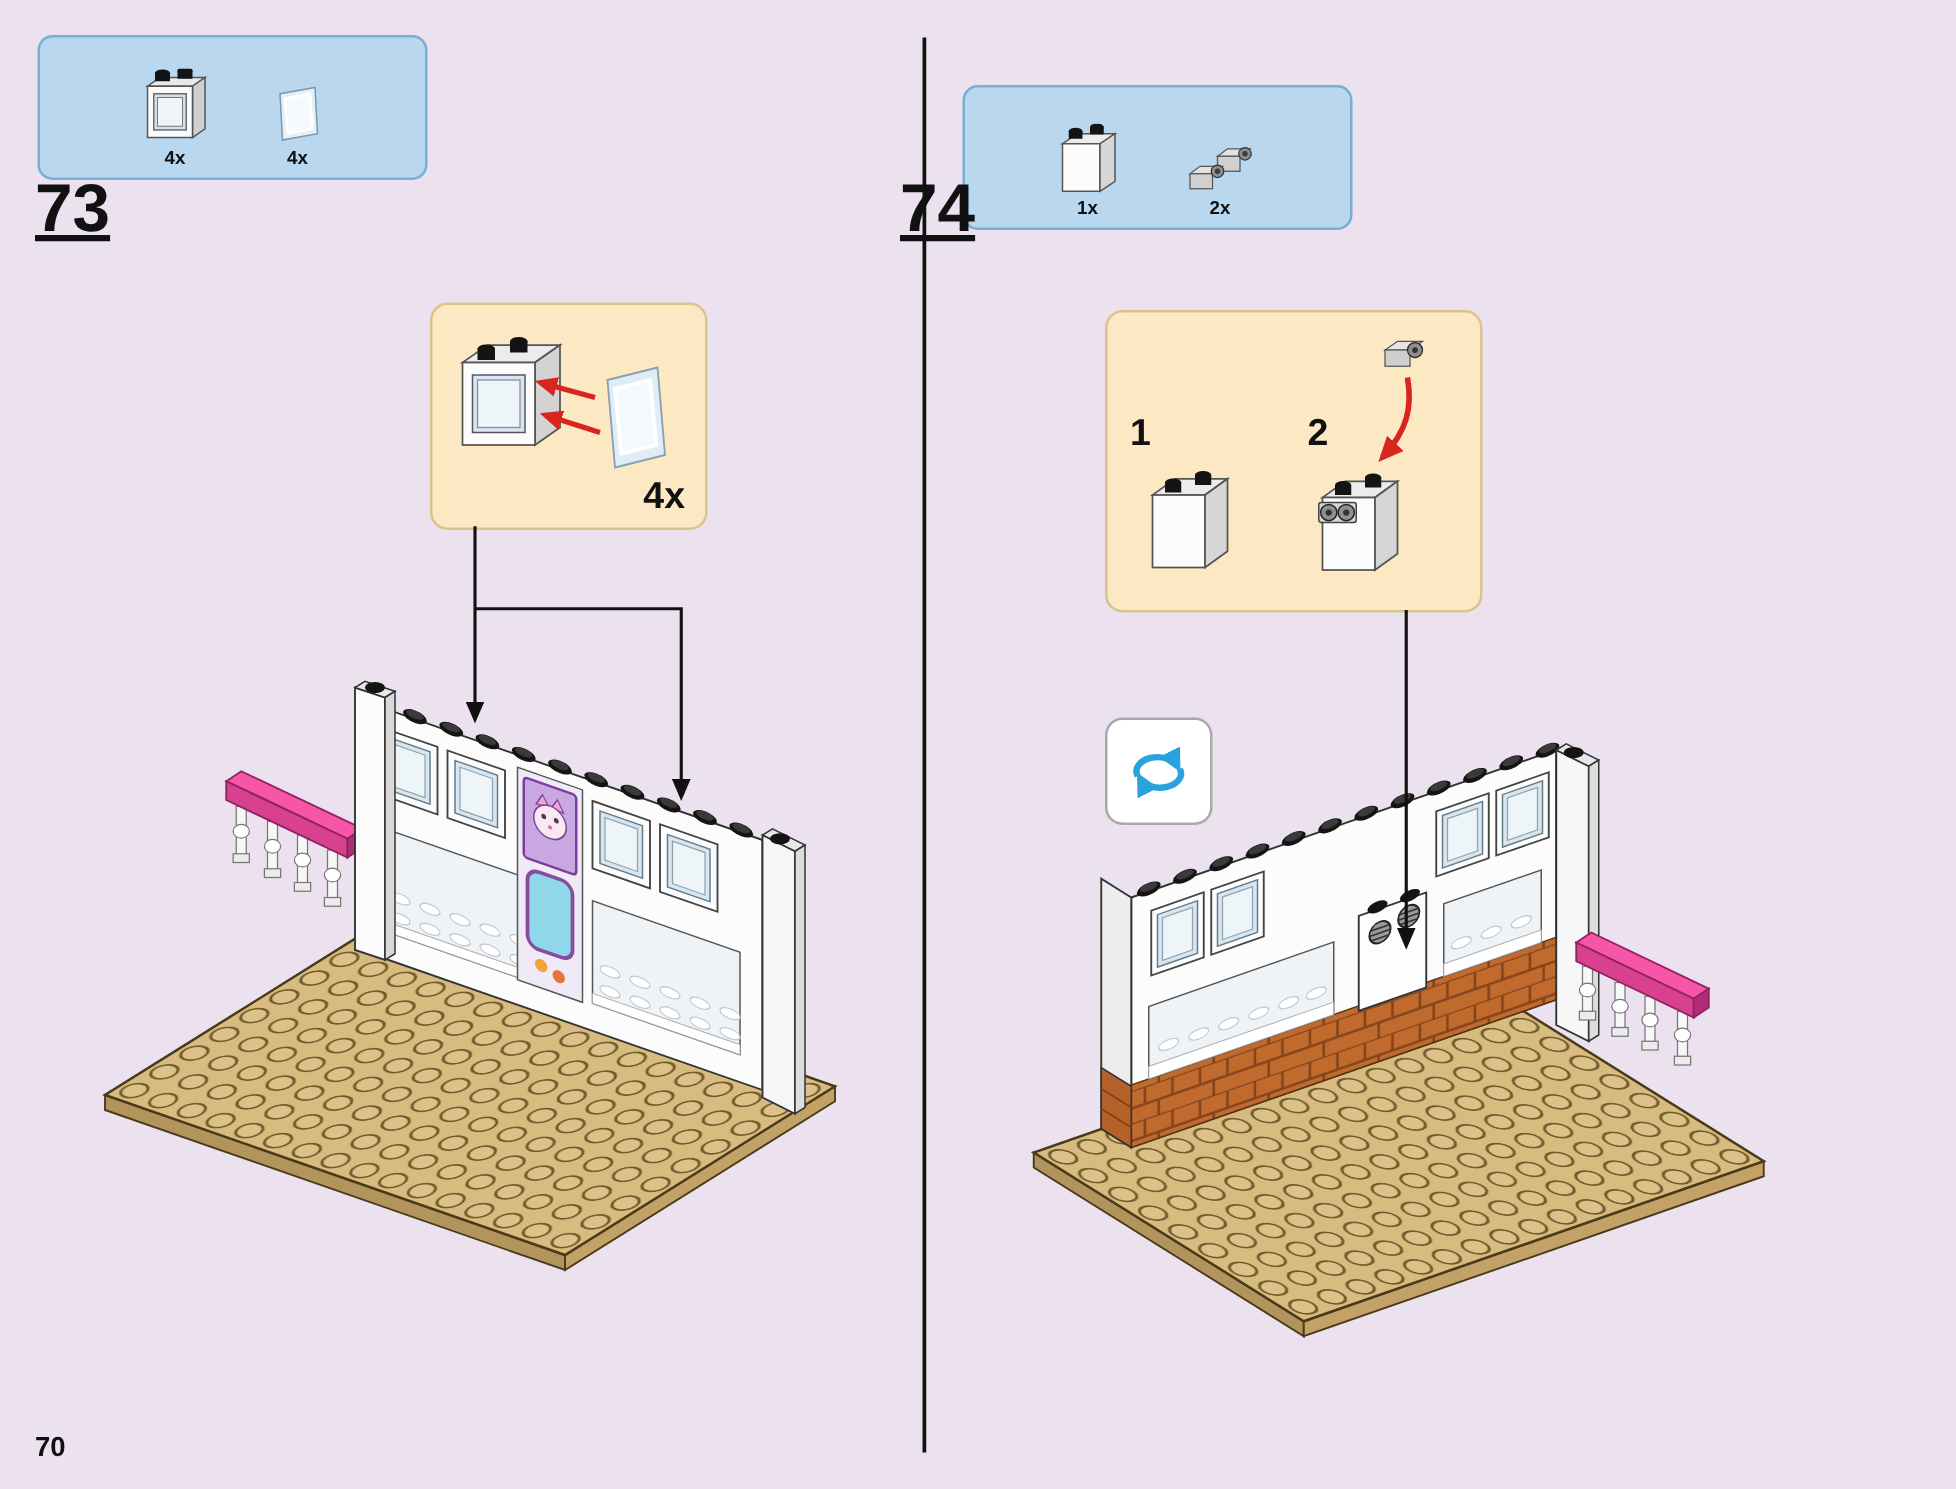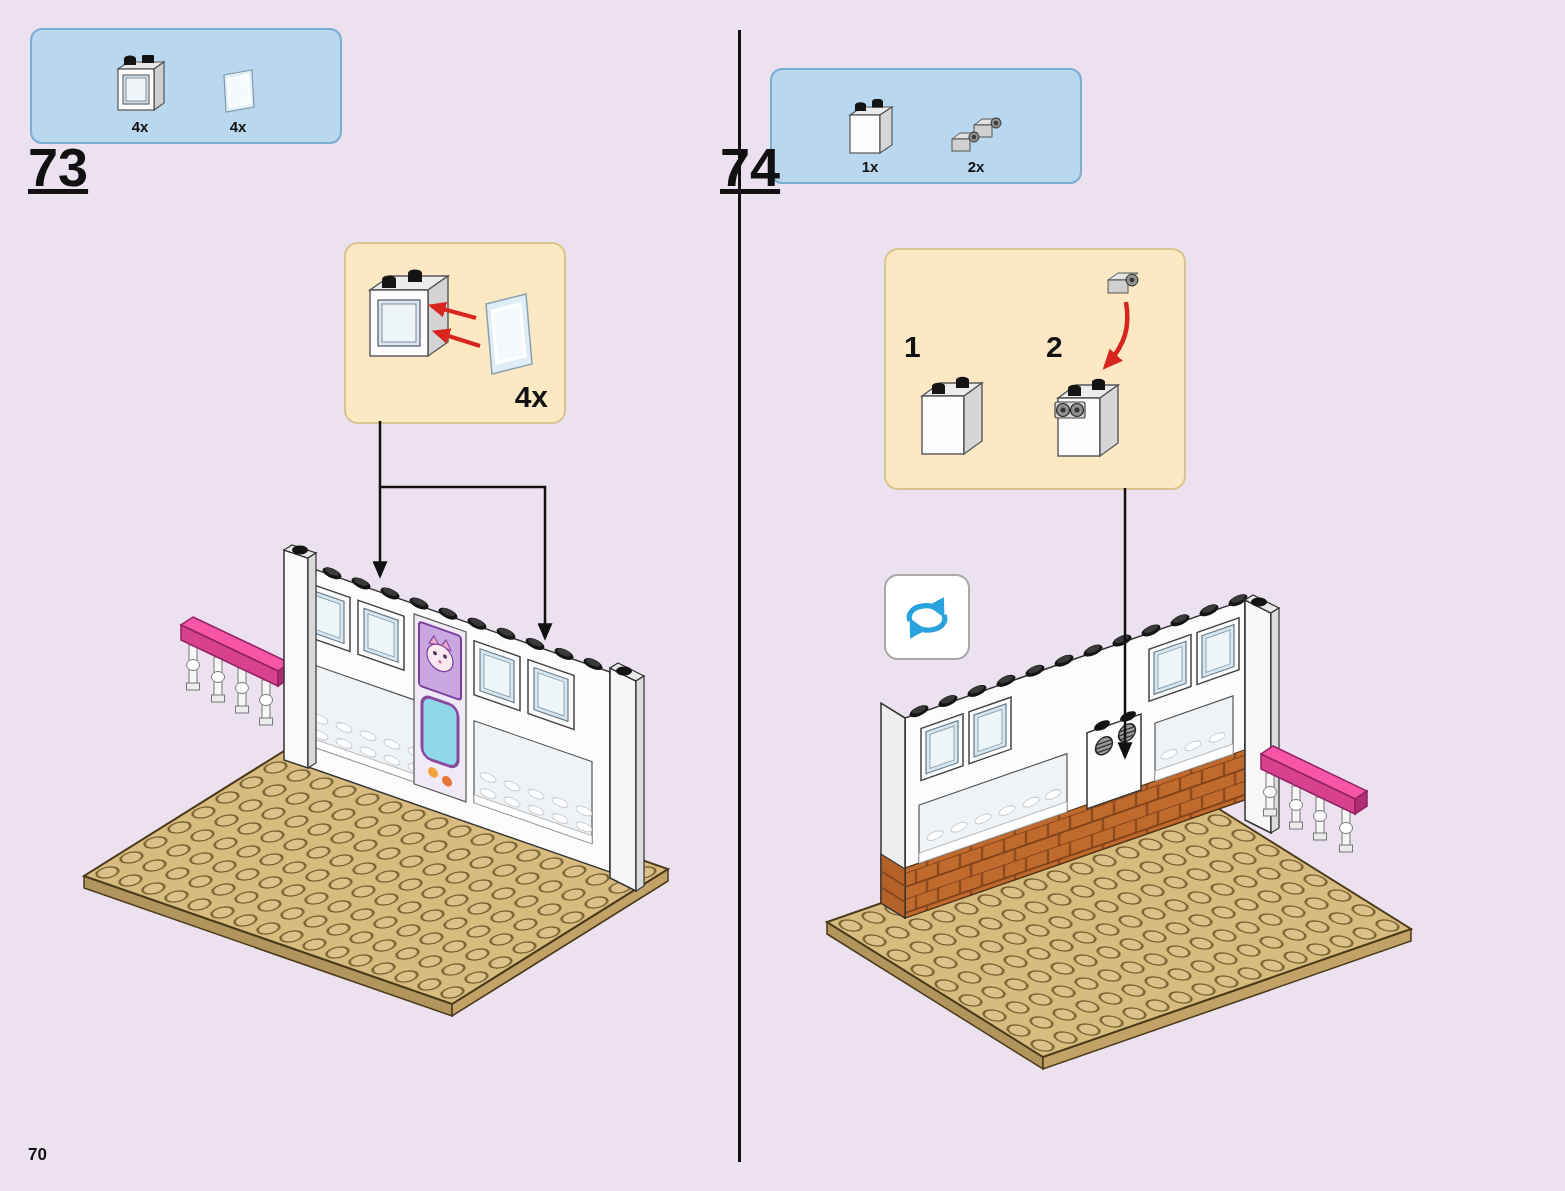--- a/index.html
+++ b/index.html
@@ -37,21 +37,21 @@
     position:absolute;left:884px;top:574px;width:82px;height:82px;
     background:#fff;border:2px solid #a9a9a9;border-radius:14px;
     display:flex;align-items:center;justify-content:center;
   }
   .illustration{position:absolute;}
   #ill-73{left:50px;top:535px;}
   #ill-74{left:805px;top:588px;}
   .connector{position:absolute;z-index:5;}
   #connector-73{left:330px;top:413px;}
   #connector-74{left:1100px;top:484px;}
-  .page-number{position:absolute;left:28px;top:1145px;font-size:17px;font-weight:bold;}
+  .page-number{position:absolute;left:28px;top:1145px;font-size:22px;font-weight:bold;}
 </style>
 </head>
 <body>
 
 <div class="divider"></div>
 
 <div class="parts-box left">
   <div class="part">
     <svg width="56" height="62" viewBox="0 0 56 62">
       <polygon points="6,14 42,14 52,7 16,7" fill="#e8e8e8" stroke="#555" stroke-width="1.2"></polygon>

